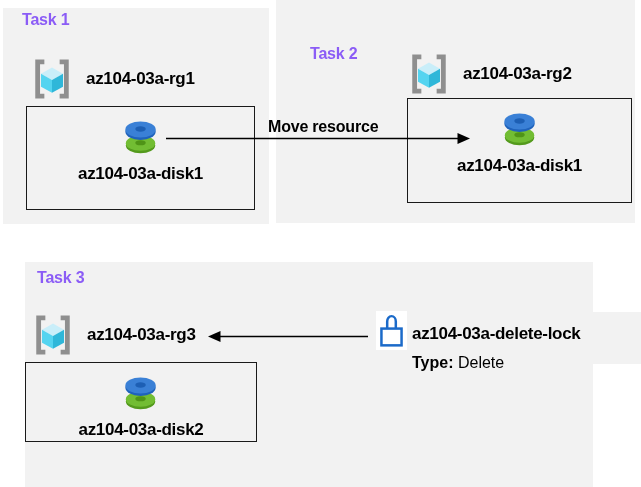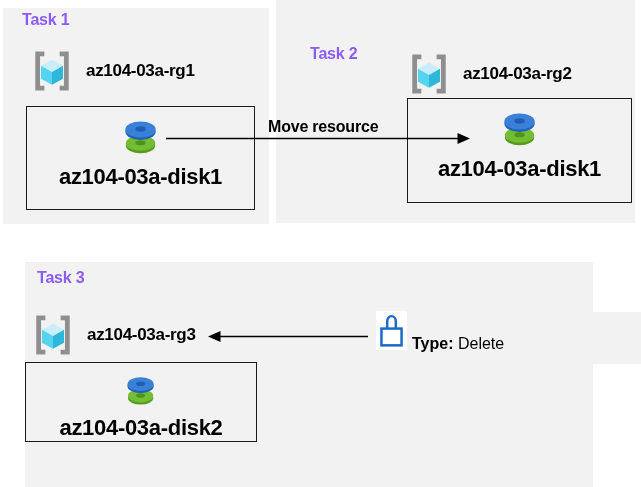--- a/index.html
+++ b/index.html
@@ -19,40 +19,40 @@
     position:absolute;font-size:16px;font-weight:bold;color:#8b5cf6;
     letter-spacing:-0.2px;white-space:nowrap;z-index:3;
   }
   #task1-title{left:22px;top:11px;}
   #task2-title{left:310px;top:8px;margin-top:37px;}
   #task3-title{left:37px;top:269px;}
 
   .rg-row{
     position:absolute;display:flex;align-items:center;z-index:3;
   }
-  #task1-rg{left:30px;top:49px;}
+  #task1-rg{left:30px;top:57px;}
   #task2-rg{left:407px;top:52px;}
   #task3-rg{left:31px;top:313px;}
   .rg-row .rg-icon{width:44px;height:44px;flex:0 0 auto;}
   .rg-label{
     margin-left:12px;font-size:17px;font-weight:bold;letter-spacing:-0.3px;
     white-space:nowrap;
   }
 
   .res-box{
     position:absolute;border:1.5px solid #1a1a1a;box-sizing:border-box;
     display:flex;flex-direction:column;align-items:center;
     padding-top:13px;z-index:2;
   }
   #task1-box{left:26px;top:106px;width:229px;height:104px;}
   #task2-box{left:407px;top:98px;width:225px;height:105px;}
   #task3-box{left:25px;top:362px;width:232px;height:80px;}
   .disk-icon{width:38px;height:36px;}
   .res-label{
-    margin-top:8px;font-size:22px;font-weight:bold;letter-spacing:-0.3px;
+    margin-top:8px;font-size:17px;font-weight:bold;letter-spacing:-0.3px;
     white-space:nowrap;
   }
 
   #arrow-layer{
     position:absolute;left:0;top:0;width:641px;height:487px;
     z-index:4;pointer-events:none;
   }
   #move-label{
     position:absolute;left:268px;top:118px;font-size:16px;font-weight:bold;
     letter-spacing:-0.2px;white-space:nowrap;z-index:5;
@@ -164,14 +164,15 @@
 
 <div id="move-label">Move resource</div>
 
 <div id="lock-box">
   <svg width="23" height="35" viewBox="0 0 24 36">
     <path d="M7.5 16 V8.5 A4.5 5.5 0 0 1 16.5 8.5 V16" fill="none" stroke="#1b6ac9" stroke-width="2.6"></path>
     <rect x="1.5" y="16" width="21" height="17.5" fill="none" stroke="#1b6ac9" stroke-width="2.6"></rect>
   </svg>
 </div>
 <div id="lock-text">
+  <div id="lock-name">az104-03a-delete-lock</div>
   <div id="lock-type"><span class="t-label">Type:</span> <span>Delete</span></div>
 </div>
 
 </body></html>

